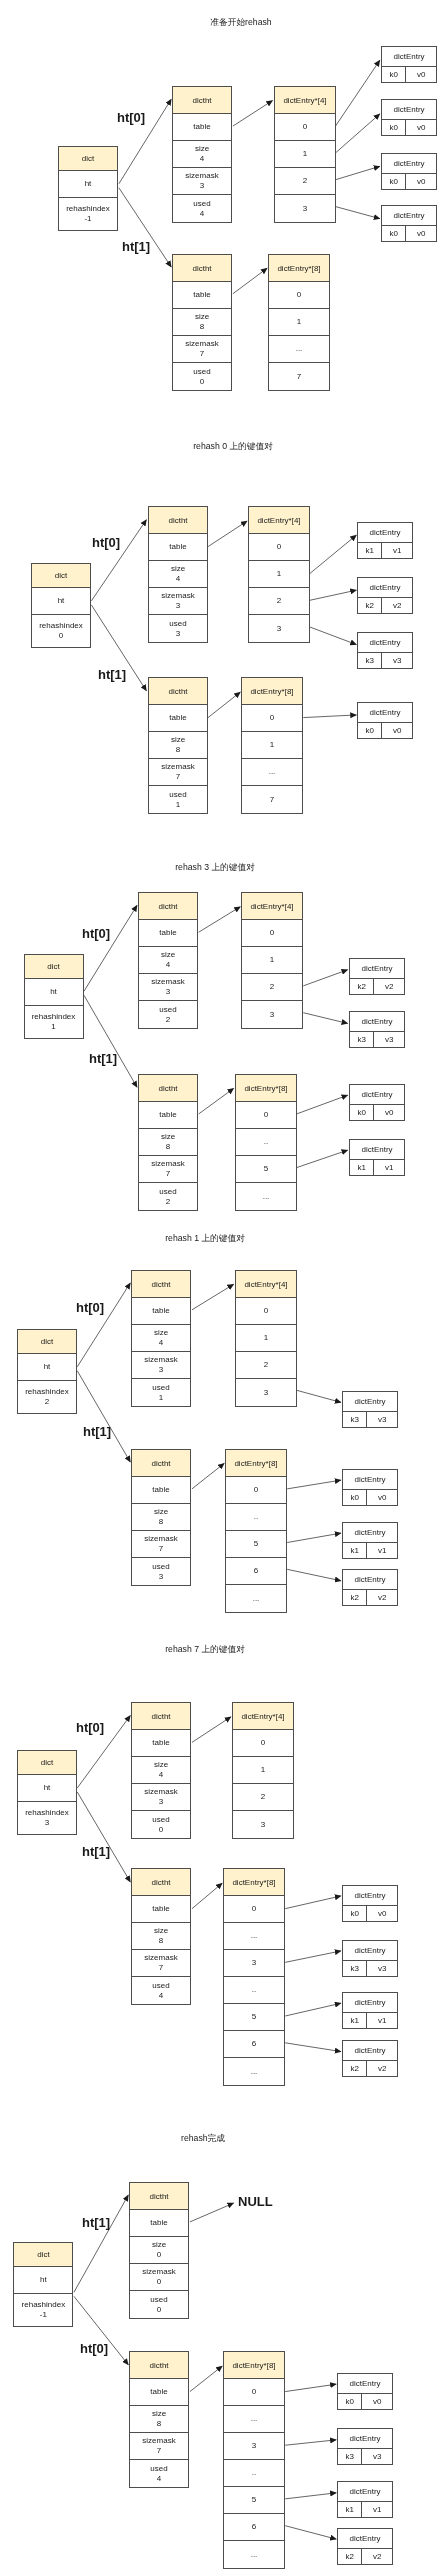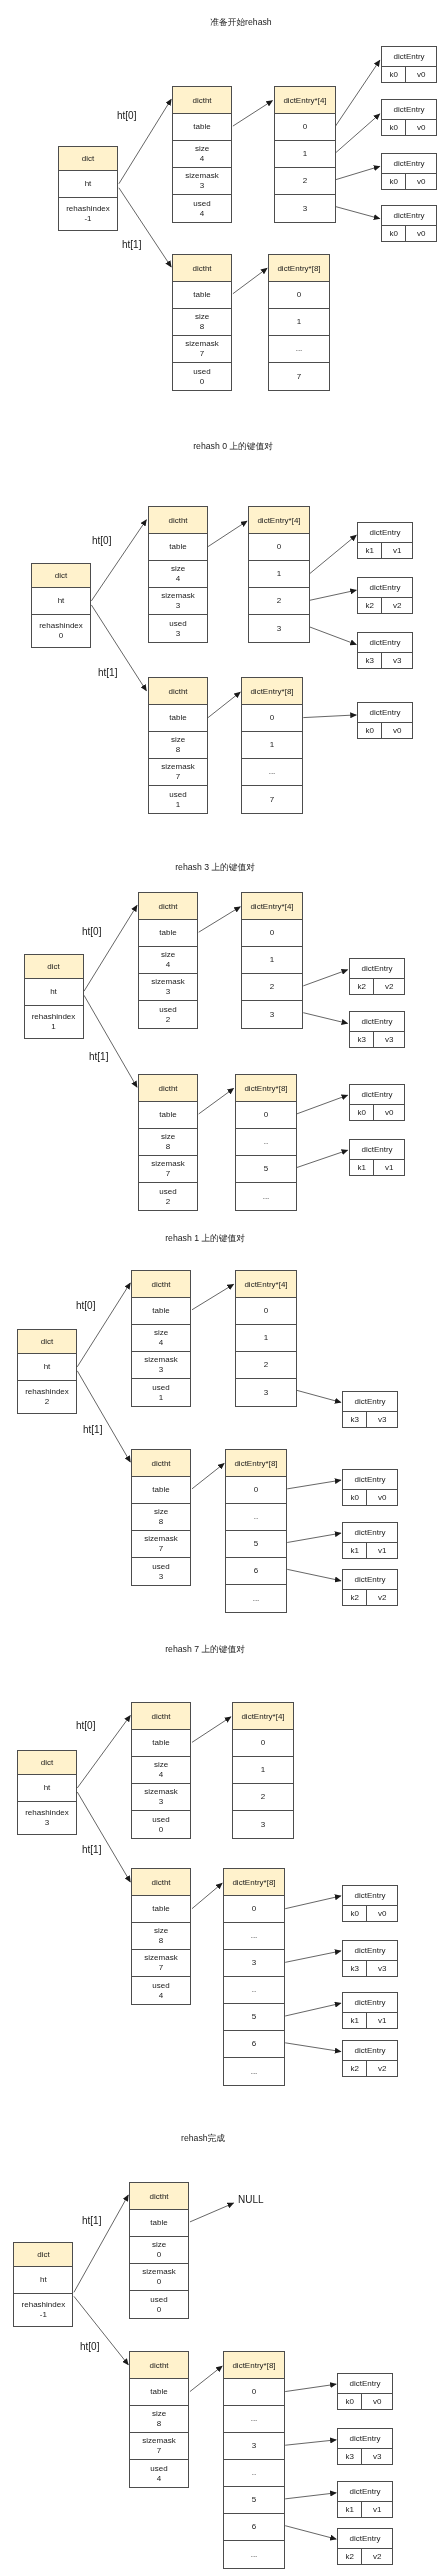--- a/index.html
+++ b/index.html
@@ -12,21 +12,21 @@
         border-bottom:0.7px solid var(--line,#4d4d4d);box-sizing:border-box;}
   .srow{display:flex;flex-direction:column;align-items:center;justify-content:center;
         border-bottom:0.7px solid var(--line,#4d4d4d);box-sizing:border-box;line-height:1.25;}
   .srow:last-child{border-bottom:none;}
   .ehdr{display:flex;align-items:center;justify-content:center;height:20px;
         border-bottom:0.7px solid var(--line,#4d4d4d);box-sizing:border-box;}
   .ekv{display:flex;height:15.4px;}
   .ek{flex:0 0 45%;display:flex;align-items:center;justify-content:center;
       border-right:0.7px solid var(--line,#4d4d4d);box-sizing:border-box;}
   .ev{flex:1;display:flex;align-items:center;justify-content:center;}
-  .freelabel{position:absolute;z-index:2;font-size:10px;white-space:nowrap;}
+  .freelabel{position:absolute;z-index:2;font-size:13px;white-space:nowrap;font-weight:bold;}
   .sectitle{position:absolute;z-index:2;font-size:8.7px;white-space:nowrap;transform:translateX(-50%);}
 </style>
 </head>
 <body>
 
 <div id="canvas">
   <svg id="arrow-layer" width="447" height="2576" viewBox="0 0 666 3841">
     <defs>
       <marker id="ah" markerWidth="11" markerHeight="9" refX="9" refY="4.5" orient="auto">
         <path d="M0,0 L10,4.5 L0,9 z" fill="#1a1a1a"></path>

